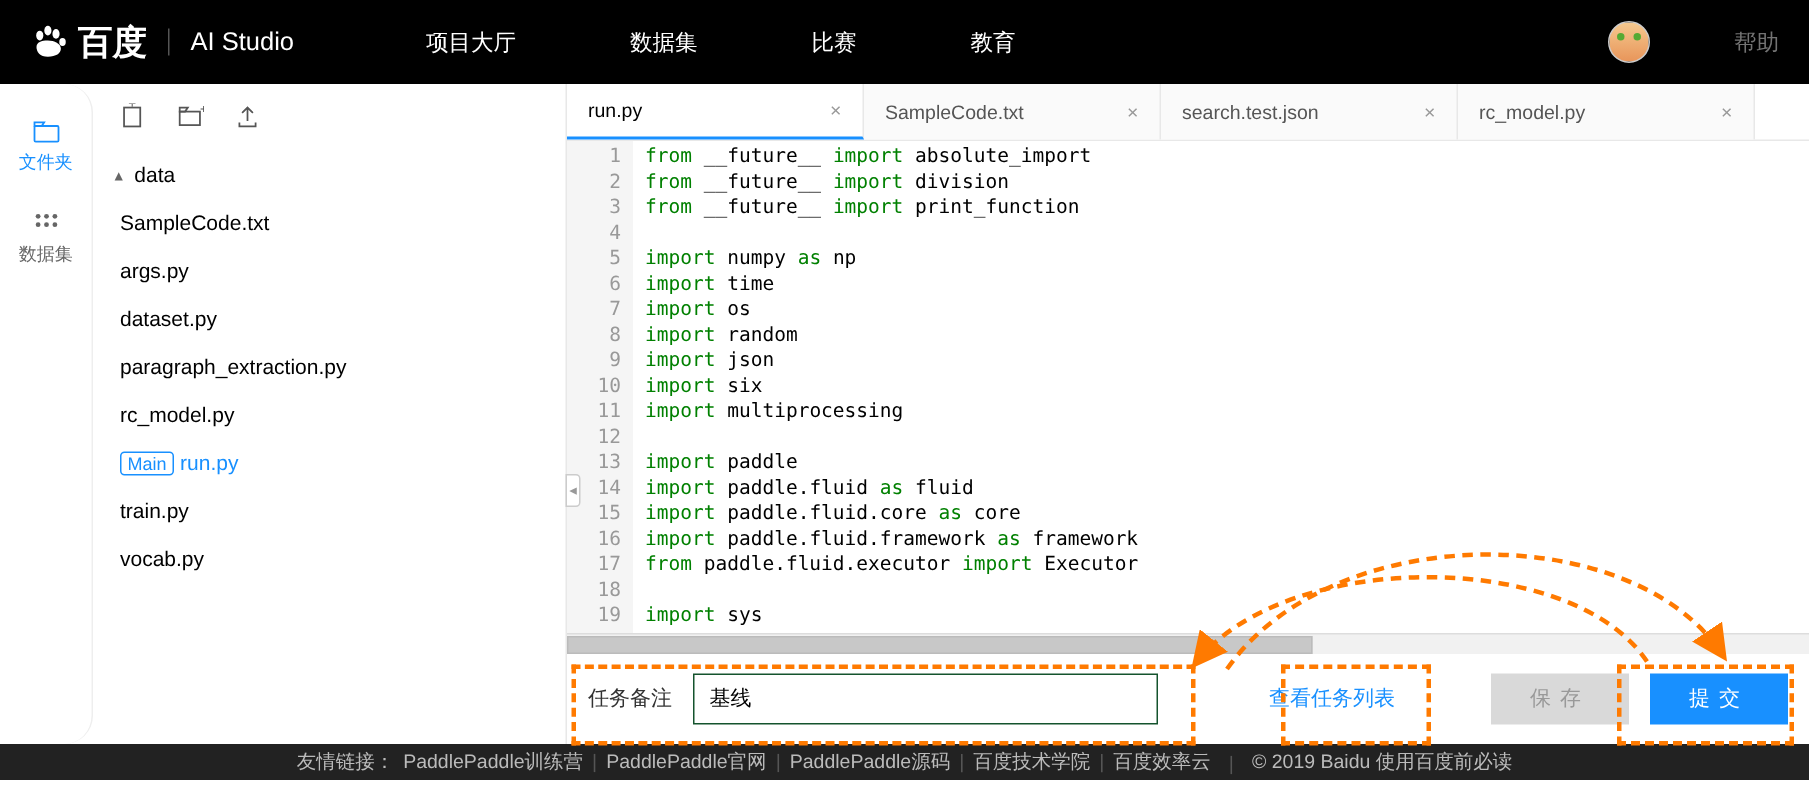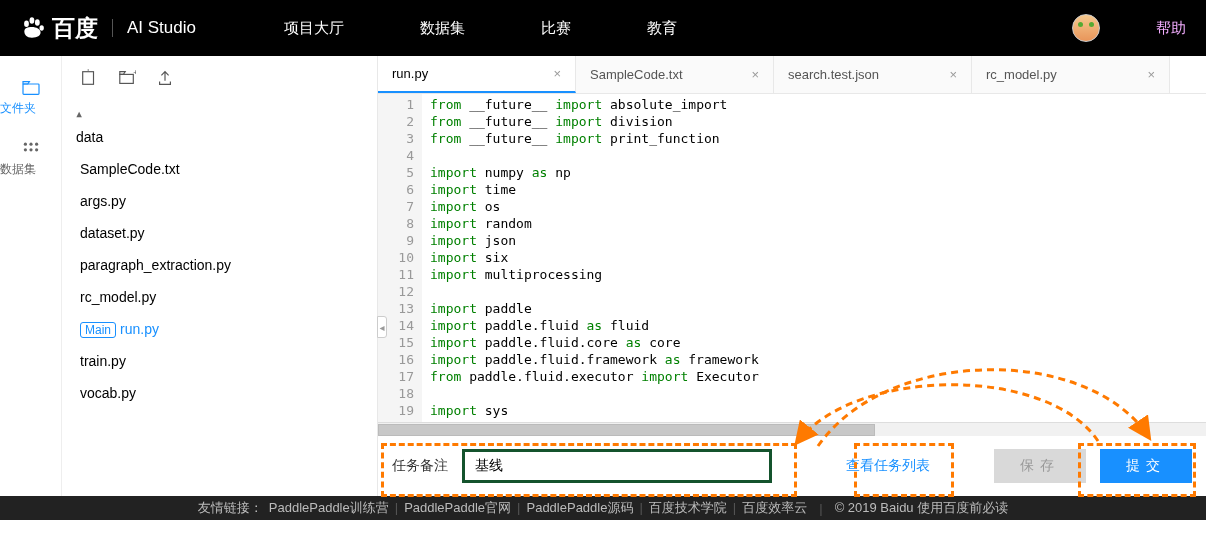--- a/index.html
+++ b/index.html
@@ -10,47 +10,47 @@
   .logo-text { font-size:23px; font-weight:bold; }
   .logo-divider { height:18px; width:1px; background:#555; margin:0 8px; }
   .studio-text { font-size:17px; }
   .top-nav { display:flex; gap:76px; margin-left:88px; }
   .top-nav a { color:#fff; text-decoration:none; font-size:15px; cursor:pointer; }
   .top-right { margin-left:auto; display:flex; align-items:center; gap:56px; }
   .avatar { width:28px; height:28px; border-radius:50%; background:linear-gradient(#f5c98f,#e8955a); position:relative; border:1px solid #ccc;}
   .avatar::before{content:"";position:absolute;top:7px;left:5px;width:5px;height:5px;background:#5a3;border-radius:50%;}
   .avatar::after{content:"";position:absolute;top:7px;right:5px;width:5px;height:5px;background:#5a3;border-radius:50%;}
   .workspace { display:flex; height:440px; background:#fff; }
-  .vsidebar { width:62px; border-right:1px solid #eee; padding-top:24px; text-align:left; }
+  .vsidebar { width:62px; border-right:1px solid #eee; padding-top:24px; text-align:center;border-radius:19px; }
   .vsidebar-item { margin-bottom:24px; cursor:pointer; font-size:12px; color:#666;}
   .vsidebar-item.active { color:#1890ff; }
   .vsidebar-item .icon { display:block; margin:0 auto 4px auto; width:20px; height:16px; }
   .filepanel { width:315px; display:flex; flex-direction:column; }
   .file-toolbar { height:44px; display:flex; align-items:center; gap:20px; padding-left:18px; }
   .file-toolbar .tb-icon { width:18px; height:18px; cursor:pointer; color:#555;}
   .file-list { padding:0 14px; font-size:14px; }
-  .dir-row { display:flex; align-items:flex-start; gap:8px; padding:8px 0; cursor:pointer;flex-direction:column; }
+  .dir-row { display:flex; align-items:flex-end; gap:8px; padding:8px 0; cursor:pointer; }
   .file-row { padding:8px 0 8px 4px; cursor:pointer; }
   .file-row.selected .main-tag { color:#1890ff; border:1px solid #1890ff; border-radius:3px; padding:0 4px; font-size:12px; margin-right:4px;}
   .file-row.selected { color:#1890ff; }
   .editor-area { flex:1; display:flex; flex-direction:column; border-left:1px solid #e8e8e8; position:relative;}
   .collapse-handle { position:absolute; left:-1px; top:260px; width:10px; height:22px; background:#fff; border:1px solid #ccc; border-radius:0 3px 3px 0; font-size:10px; line-height:22px; text-align:center; cursor:pointer; color:#999;}
   .tabs { display:flex; height:38px; border-bottom:1px solid #e8e8e8; align-items:stretch; }
   .tab { width:198px; border-right:1px solid #e8e8e8; display:flex; align-items:center; justify-content:space-between; padding:0 14px; cursor:pointer; color:#555; background:#fafafa;}
   .tab.active { border-bottom:2px solid #1890ff; color:#000; background:#fff;}
   .tab-close { color:#999; font-size:13px; cursor:pointer; }
   .code { flex:1; overflow:auto; font-family:Consolas,monospace; font-size:13px; line-height:17px; display:flex; background:#fff;}
   .gutter { width:44px; background:#f5f5f5; color:#999; text-align:right; padding:2px 8px 2px 0; user-select:none;}
   .code-lines { flex:1; padding:2px 0 2px 8px; white-space:pre; overflow-x:auto;}
   .kw { color:#008000; }
   .hscroll { height:14px; border-top:1px solid #ddd; background:#f1f1f1; position:relative;}
   .hscroll-thumb{position:absolute;left:0;top:1px;height:12px;width:60%;background:#c8c8c8;border:1px solid #bbb;}
   .task-row { height:60px; display:flex; align-items:center; padding:0 14px; gap:14px; position:relative;}
   .task-label { font-size:14px; color:#333; }
-  .task-input { width:310px; height:34px; border:3px solid #14532d; padding:0 10px; font-size:14px;}
+  .task-input { width:310px; height:34px; border:1px solid #14532d; padding:0 10px; font-size:14px;}
   .task-link { color:#1890ff; cursor:pointer; font-size:14px;}
   .btn { width:92px; height:34px; border:none; font-size:14px; cursor:pointer; letter-spacing:6px;}
   .btn-save { background:#d9d9d9; color:#999; cursor:not-allowed;}
   .btn-submit { background:#1890ff; color:#fff;}
   .highlight-box { position:absolute; border:3px dashed #ff7a00; pointer-events:none;}
   .hb1{ left:3px; top:7px; width:416px; height:54px;}
   .hb2{ left:476px; top:7px; width:100px; height:54px;}
   .hb3{ left:700px; top:7px; width:118px; height:54px;}
   .arrow-svg{position:absolute; pointer-events:none;}
   .footer { height:24px; background:#222; color:#bbb; font-size:13px; display:flex; align-items:center; justify-content:center; gap:6px;}
@@ -77,21 +77,21 @@
     <span class="studio-text">AI Studio</span>
   </div>
   <div class="top-nav">
     <a>项目大厅</a>
     <a>数据集</a>
     <a>比赛</a>
     <a>教育</a>
   </div>
   <div class="top-right">
     <div class="avatar"></div>
-    <a style="color:#f0abfc;font-size:15px;">帮助</a>
+    <a style="color:#737373;font-size:15px;">帮助</a>
   </div>
 </div>
 
 <div class="workspace">
   <div class="vsidebar">
     <div class="vsidebar-item active">
       <svg class="icon" viewBox="0 0 24 20">
           <rect x="2" y="5" width="20" height="13" rx="1" fill="none" stroke="#1890ff" stroke-width="1.5"></rect>
           <path d="M2 5 L8 5 L10 2 L2 2 Z" fill="none" stroke="#1890ff" stroke-width="1.5"></path>
         </svg>

